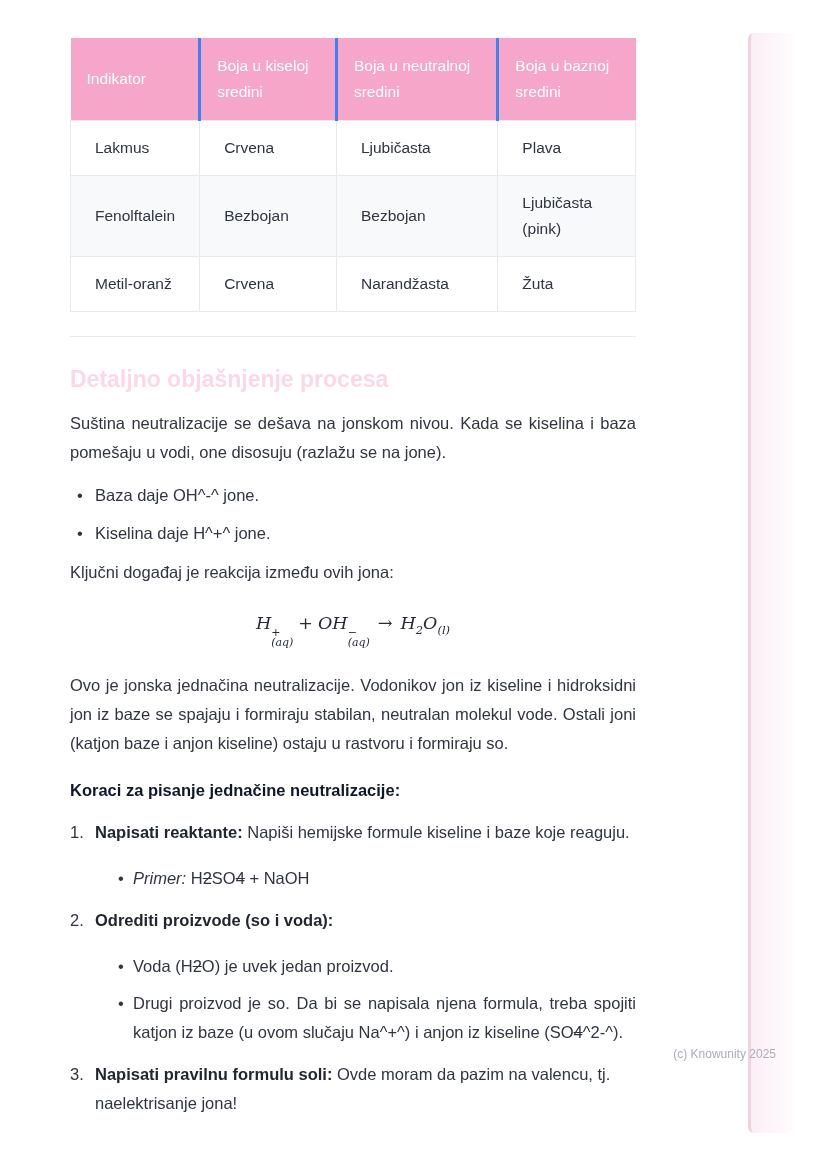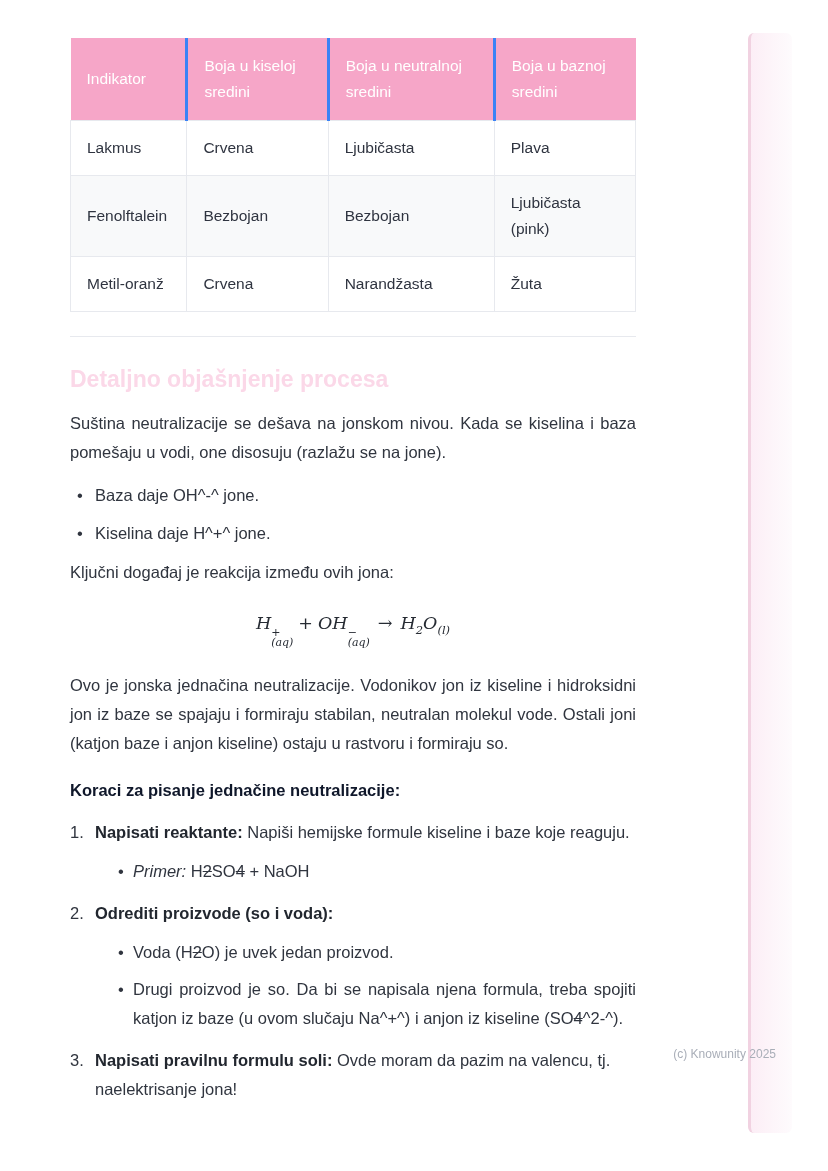--- a/index.html
+++ b/index.html
@@ -20,21 +20,21 @@
   .intro b { color:#22272f; }
 
   
   table.itable { width:100%; border-collapse:collapse; margin-bottom:24px; font-size:15.5px; line-height:26px; }
   table.itable th {
     background:#f6a6c8; color:#ffffff; font-weight:400; text-align:left;
     padding:15px 16px; vertical-align:middle;
   }
   table.itable th + th { border-left:3px solid #3b82f6; }
   table.itable td {
-    border:1px solid #e7e9ee; padding:14px 16px; vertical-align:middle;
+    border:1px solid #e7e9ee; padding:14px 24px; vertical-align:middle;
     background:#ffffff; color:#2f3440;
   }
   table.itable tr.alt td { background:#f8f9fa; }
   .col-c1 { width:20.6%; } .col-c2 { width:25%; } .col-c3 { width:29.4%; } .col-c4 { width:25%; }
 
   hr.rule { border:none; border-top:1px solid #e7e9ee; margin-bottom:28px; }
 
   h2.section-h {
     color:#fbd8e8; font-size:23px; line-height:28px; font-weight:700; margin-bottom:16px;
   }
@@ -53,21 +53,21 @@
   .stack .s-sub { height:10px; }
   .mf sub { font-size:11.5px; }
 
   .steps-title { font-weight:700; color:#0f172a; margin:18px 0 8px 0; }
 
   ol.steps { list-style:none; }
   ol.steps > li { position:relative; padding-left:25px; margin-top:13px; }
   ol.steps > li > .num { position:absolute; left:0; top:0; }
   ol.steps b { color:#22272f; }
   ol.steps .justify { text-align:justify; }
-  ul.sub { list-style:none; margin-top:10px; }
+  ul.sub { list-style:none; margin-top:17px; }
   ul.sub > li { position:relative; padding-left:38px; margin-top:8px; }
   ul.sub > li::before { content:"•"; position:absolute; left:23px; top:0; color:#30353f; }
   .st { text-decoration:line-through; }
   .it { font-style:italic; }
 
   
   .side-bar {
     position:absolute; left:748px; top:33px; width:44px; height:1100px;
     background:linear-gradient(to right, #fceef6 0%, #fdf4f9 45%, #fefbfd 100%);
     border-left:3px solid #f1d2e1; border-radius:6px; z-index:1;

